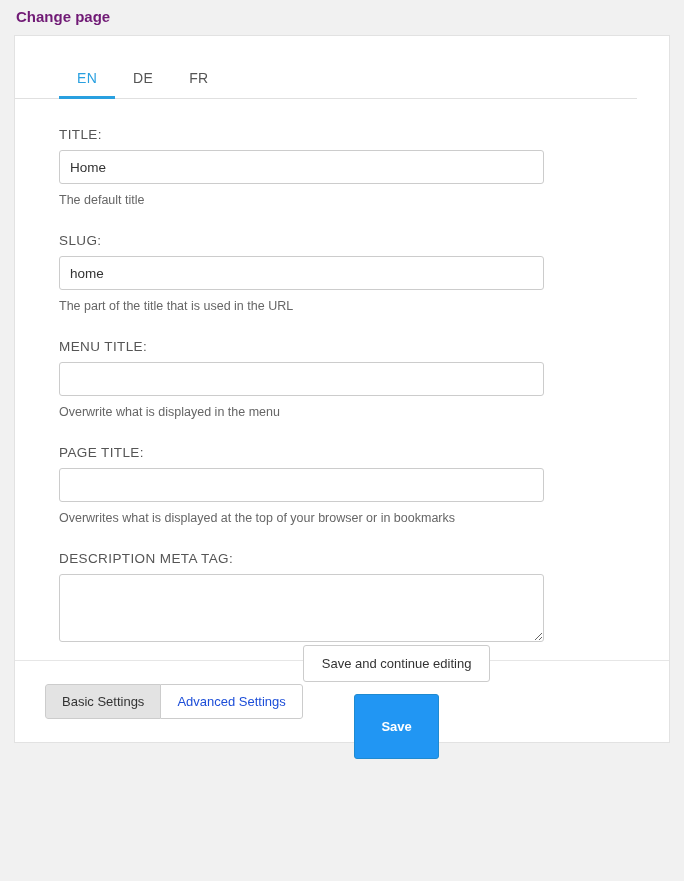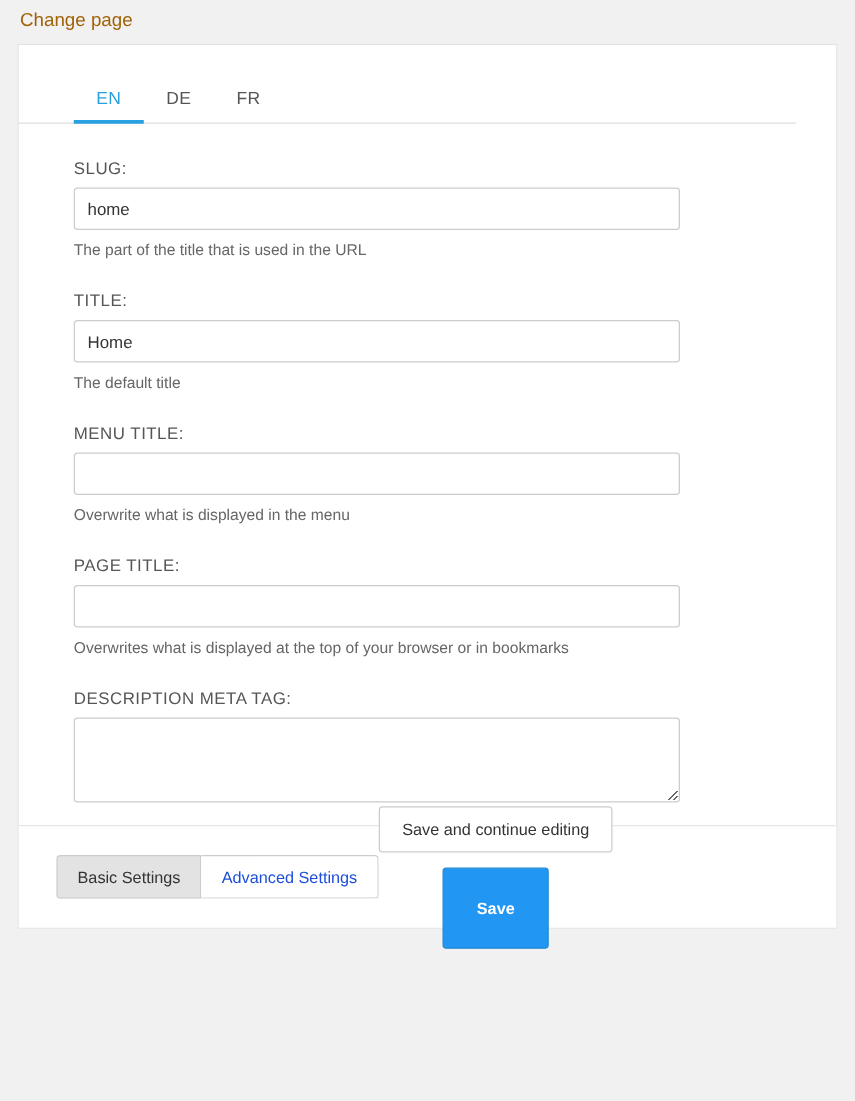--- a/index.html
+++ b/index.html
@@ -9,22 +9,22 @@
     width: 684px;
     height: 881px;
     background: #f1f1f1;
     font-family: "Liberation Sans", sans-serif;
     color: #333;
   }
 
   .page-header {
     padding: 8px 0 10px 16px;
     font-size: 15px;
-    font-weight: normal;
-    color: #a16207;
+    font-weight: bold;
+    color: #701a75;
     border-radius: 15px;
   }
 
   .card {
     position: relative;
     margin: 0 14px;
     background: #ffffff;
     border: 1px solid #e2e2e2;
     height: 708px;
   }
@@ -173,29 +173,29 @@
 
   <div class="tabs">
     <div class="tab active">EN</div>
     <div class="tab">DE</div>
     <div class="tab">FR</div>
   </div>
 
   <div class="form-body">
 
     <div class="field">
+      <label class="field-label">TITLE:</label>
+      <input class="text-input" type="text" value="Home" style="">
+      <div class="help-text">The default title</div>
+    </div>
+
+    <div class="field">
       <label class="field-label">SLUG:</label>
       <input class="text-input" type="text" value="home" style="">
       <div class="help-text">The part of the title that is used in the URL</div>
-    </div>
-
-    <div class="field">
-      <label class="field-label">TITLE:</label>
-      <input class="text-input" type="text" value="Home" style="">
-      <div class="help-text">The default title</div>
     </div>
 
     <div class="field">
       <label class="field-label">MENU TITLE:</label>
       <input class="text-input" type="text" value="" style="">
       <div class="help-text">Overwrite what is displayed in the menu</div>
     </div>
 
     <div class="field">
       <label class="field-label">PAGE TITLE:</label>

